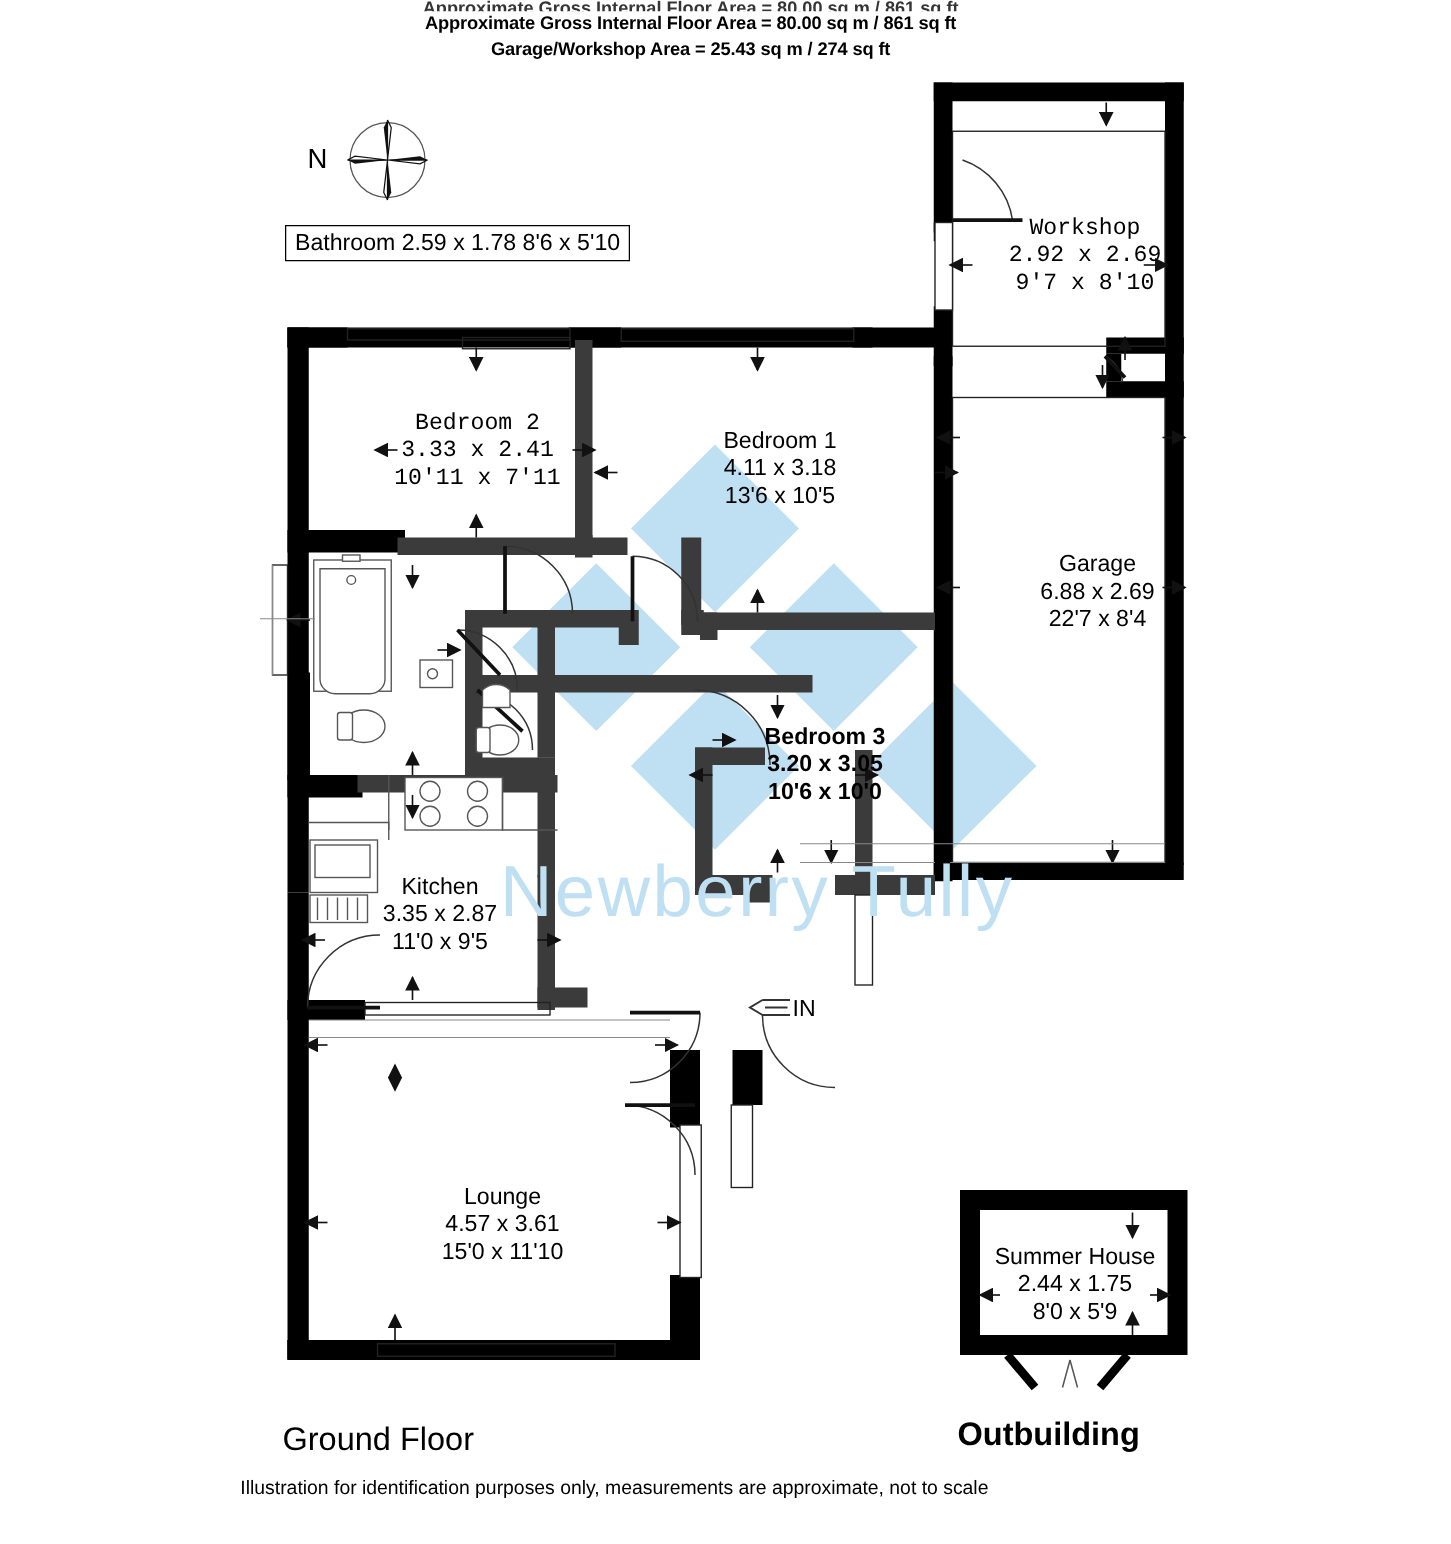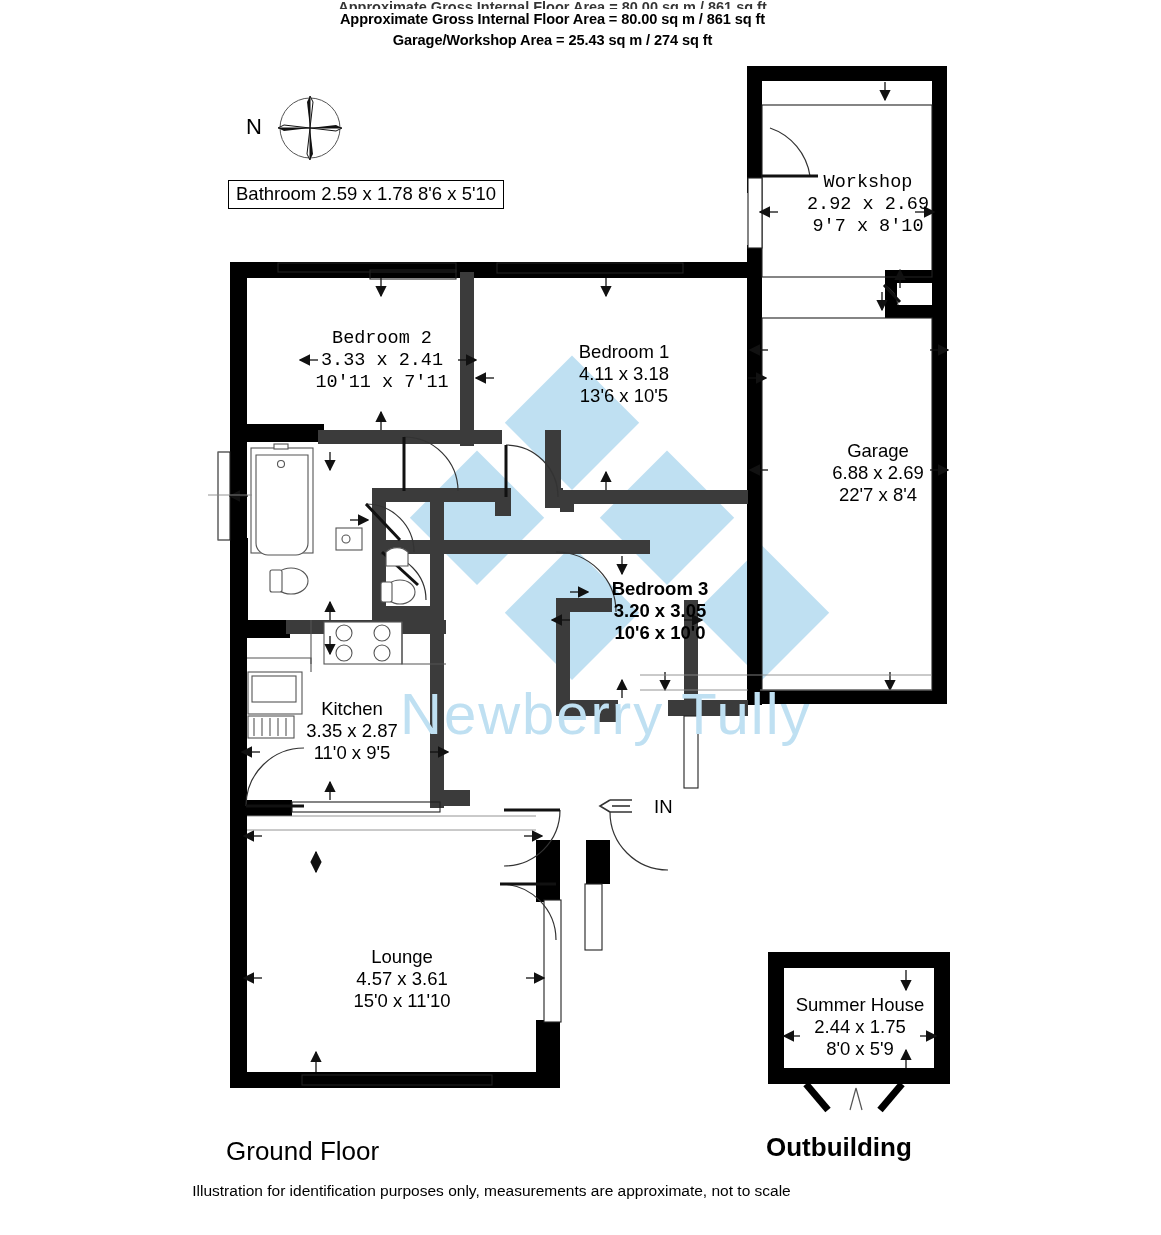--- a/index.html
+++ b/index.html
@@ -404,18 +404,18 @@
   <span class="l2">6.88 x 2.69</span>
   <span class="l3">22'7 x 8'4</span>
 </div>
 
 <div class="rlabel" style="left:760px;top:994px;width:200px;">
   <span class="l1">Summer House</span>
   <span class="l2">2.44 x 1.75</span>
   <span class="l3">8'0 x 5'9</span>
 </div>
 
-<div class="inmark" style="left:634px;top:798px;margin-left:20px;">IN</div>
+<div class="inmark" style="left:634px;top:798px;">IN</div>
 
 <div class="floorname" style="left:226px;top:1138px;">Ground Floor</div>
 <div class="floorname" style="left:766px;top:1134px;font-weight:bold;">Outbuilding</div>
 
 <div class="footnote">Illustration for identification purposes only, measurements are approximate, not to scale</div>
 
 </body></html>

